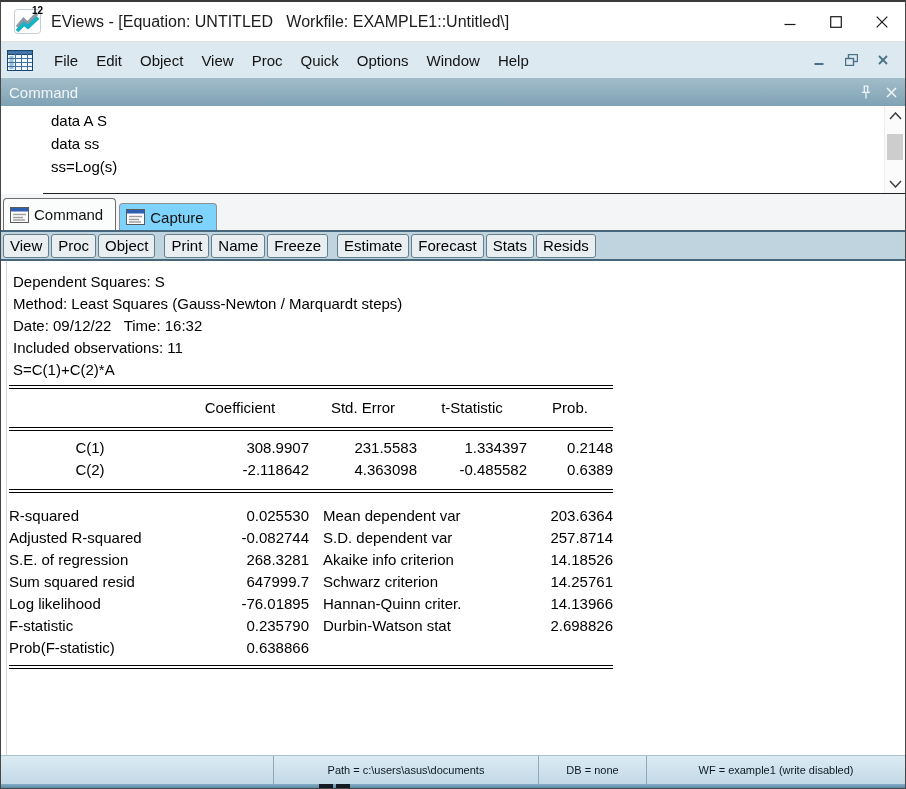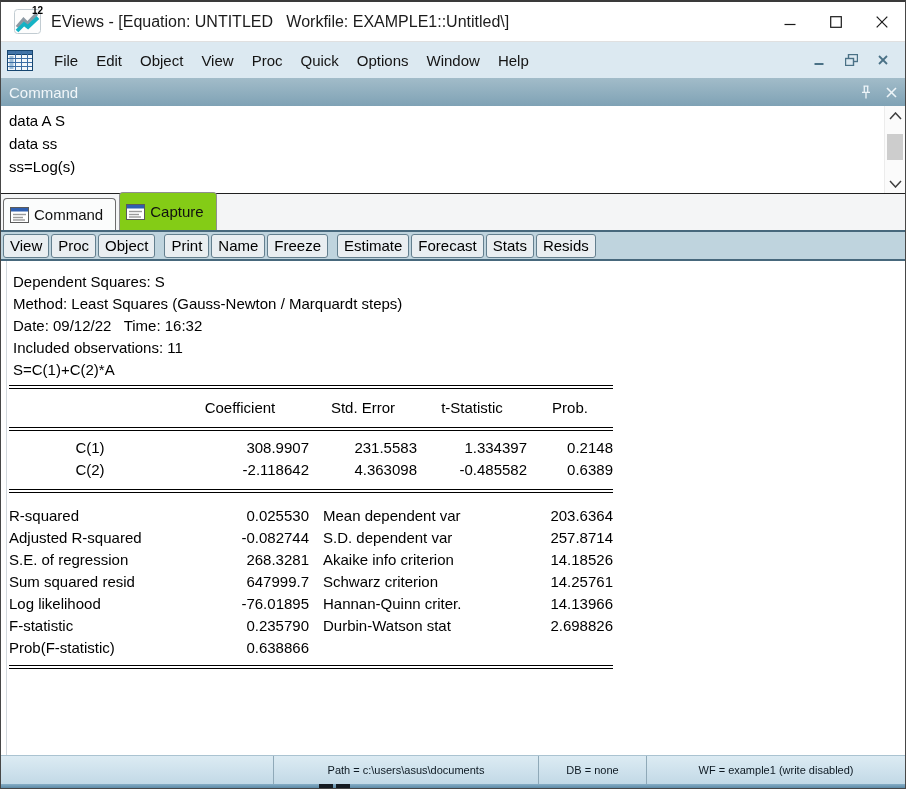--- a/index.html
+++ b/index.html
@@ -25,30 +25,30 @@
   .menu-items{display:flex;flex:1 1 auto;}
   .menu-item{font-size:15px;color:#141414;padding:4px 9px;cursor:default;}
   .mdi-controls{display:flex;align-items:center;gap:16px;padding-right:6px;}
   .mdi-btn{display:flex;align-items:center;justify-content:center;width:16px;height:16px;}
 
   
   .cmd-header{height:28px;background:linear-gradient(#a2bcc9,#7fa2b5);display:flex;align-items:center;padding:0 8px;}
   .cmd-title{color:#f1f6f9;font-size:15px;flex:1 1 auto;}
   .cmd-hdr-icons{display:flex;align-items:center;gap:14px;}
   .cmd-hdr-icons span{display:flex;align-items:center;}
-  .cmd-body{height:88px;background:#fff;border-bottom:1px solid #202020;position:relative;}
+  .cmd-body{height:88px;background:#fff;border-bottom:1px solid #202020;position:relative;margin-left:42px;}
   .cmd-lines{padding:3px 0 0 8px;font-size:15px;line-height:23px;color:#000;}
   .scrollbar{position:absolute;top:0;right:0;width:21px;height:87px;background:#fbfbfb;border-left:1px solid #ececec;display:flex;flex-direction:column;}
   .sb-btn{height:19px;display:flex;align-items:center;justify-content:center;background:#fbfbfb;}
   .sb-track{flex:1 1 auto;position:relative;}
   .sb-thumb{position:absolute;top:9px;left:2px;right:2px;height:26px;background:#cdcdcd;}
 
   
   .tabbar{height:36px;background:#f4f5f6;display:flex;align-items:flex-end;padding-left:2px;position:relative;}
-  .tab{display:flex;align-items:center;gap:5px;border:1px solid #8f8f8f;border-bottom:none;border-radius:4px 4px 0 0;background:#84cc16;padding:0 12px 0 6px;height:38px;font-size:15px;color:#111;cursor:default;}
+  .tab{display:flex;align-items:center;gap:5px;border:1px solid #8f8f8f;border-bottom:none;border-radius:4px 4px 0 0;background:#7dd3fc;padding:0 12px 0 6px;height:27px;font-size:15px;color:#111;cursor:default;}
   .tab.active{background:#fbfcfc;border-color:#6d6d6d;height:32px;z-index:2;}
   .tab + .tab{margin-left:3px;}
 
   
   .toolbar{height:31px;background:#bfd4de;border-top:2px solid #47687c;border-bottom:2px solid #47687c;display:flex;align-items:center;padding-left:2px;}
   .tb-group{display:flex;gap:2px;margin-right:9px;}
   .tb-btn{background:#e9eef1;border:1px solid #637f8e;border-radius:3px;font-size:15px;color:#000;padding:1px 6px 2px 6px;line-height:19px;cursor:default;}
 
   
   .main{height:494px;background:#fff;position:relative;padding:10px 0 0 8px;font-size:15px;color:#000;overflow:hidden;}

